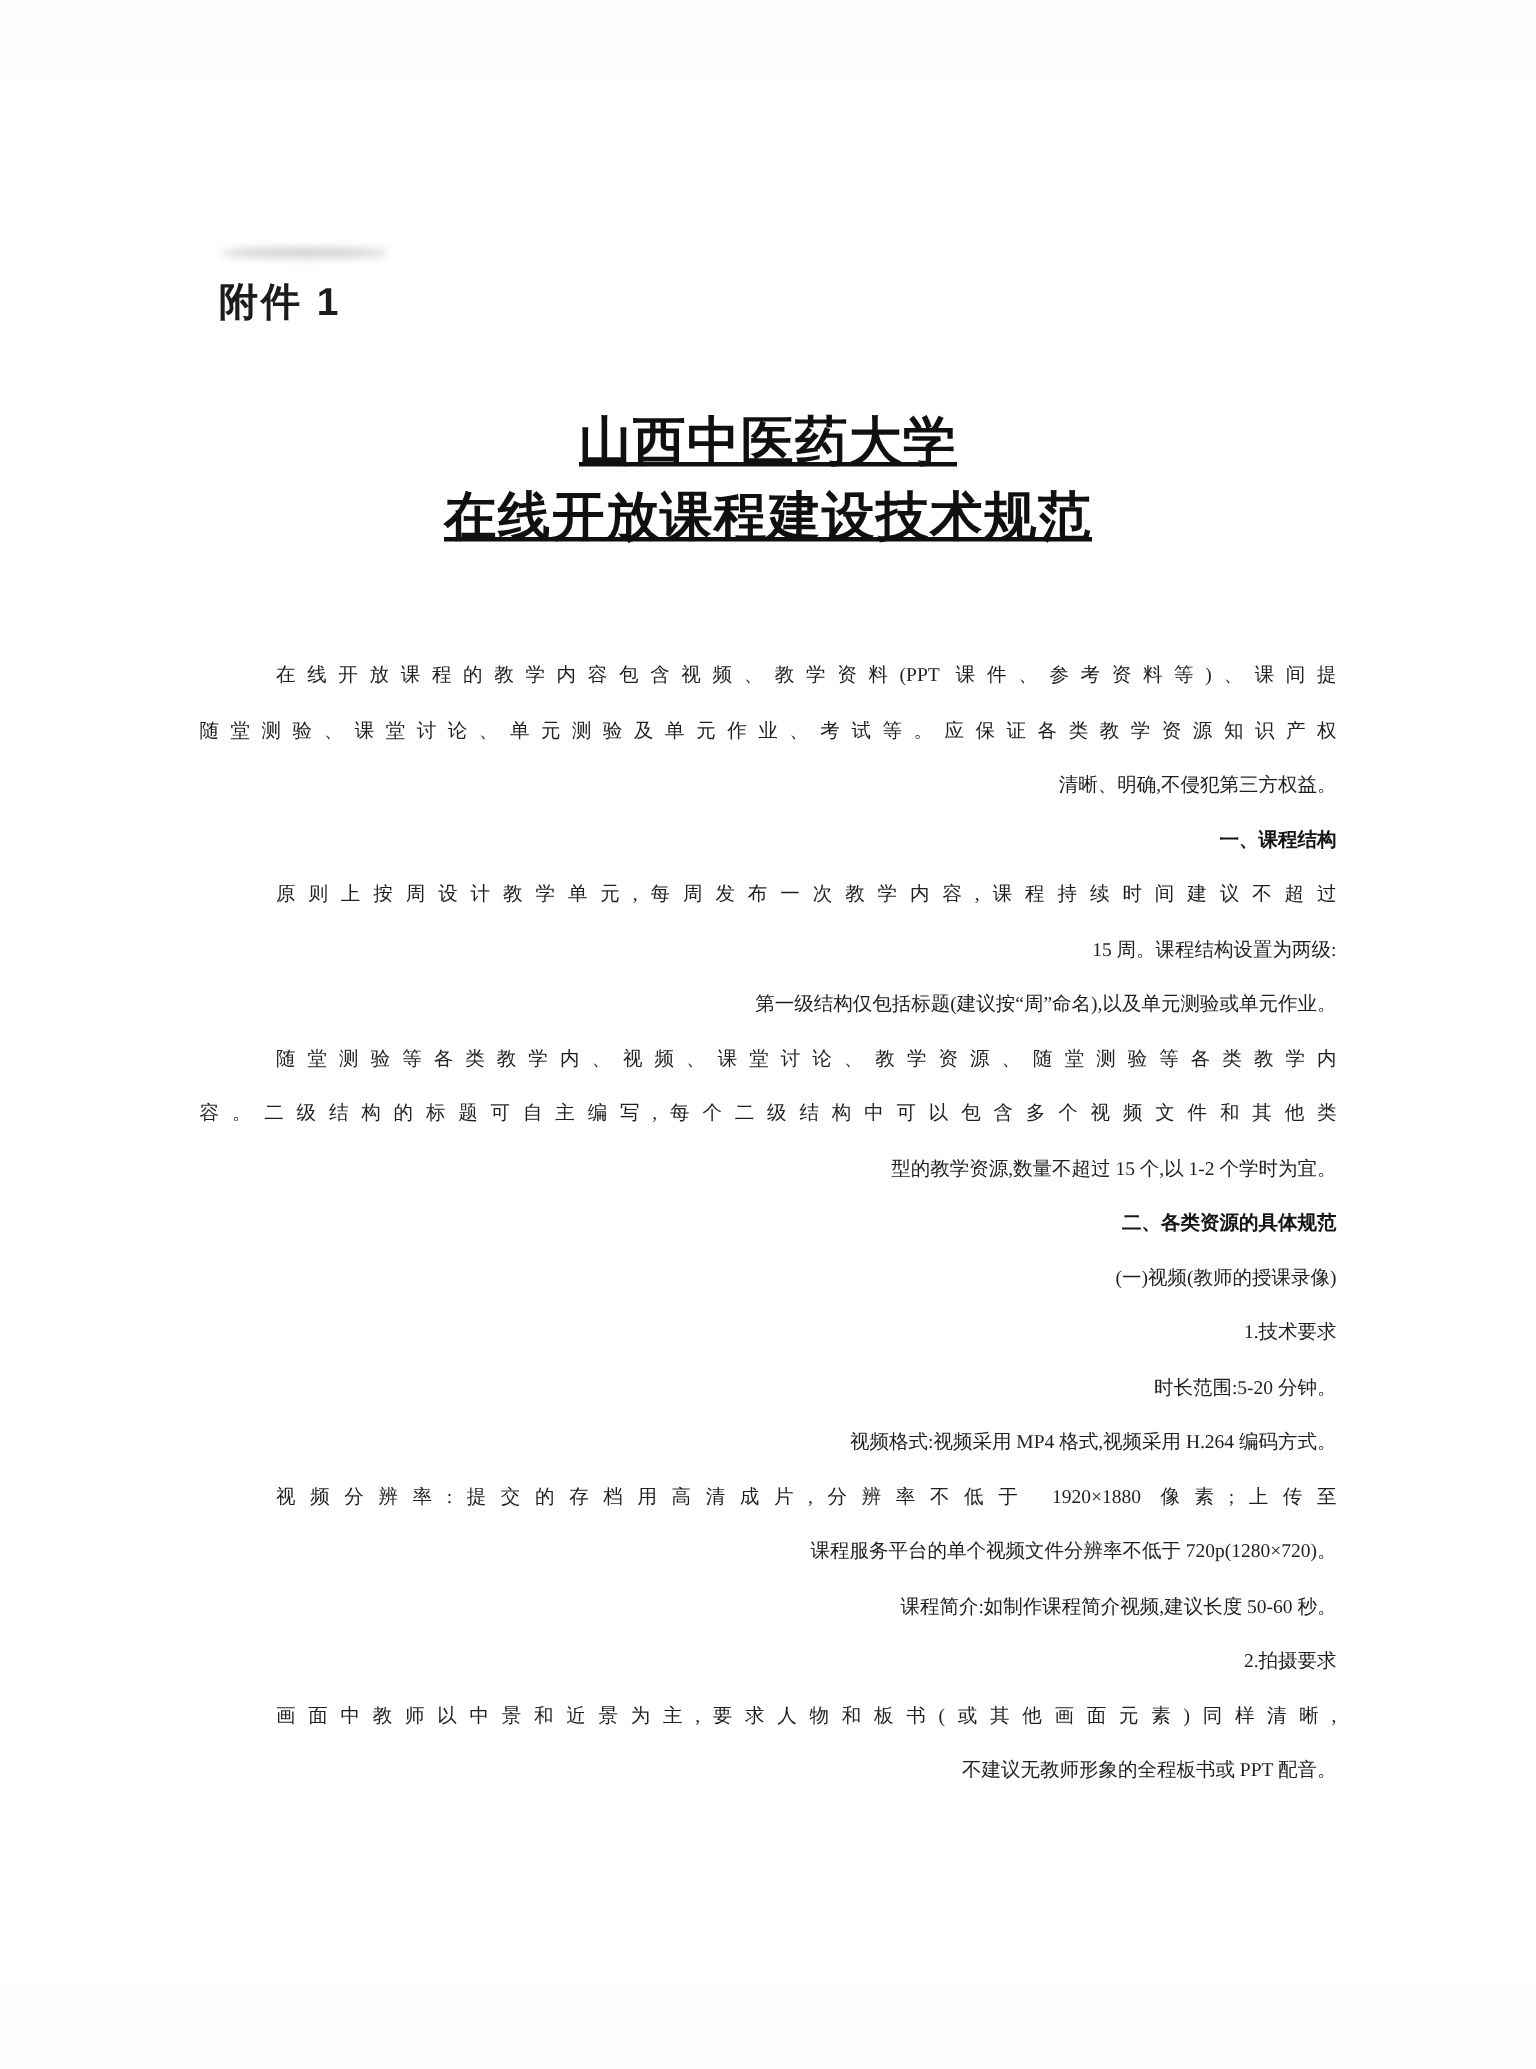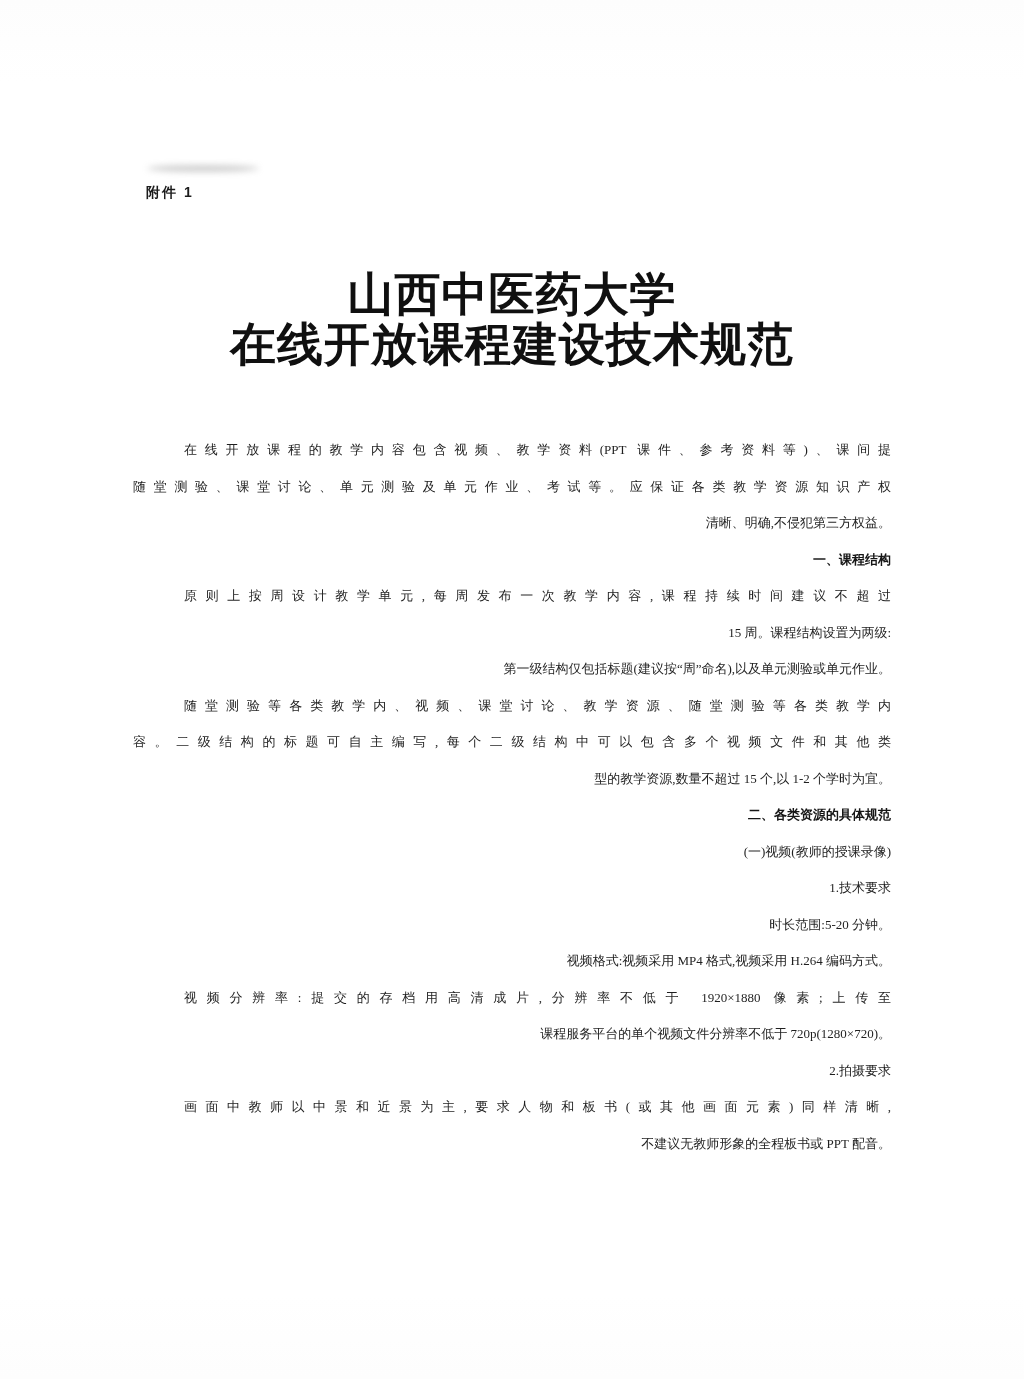--- a/index.html
+++ b/index.html
@@ -28,38 +28,39 @@
     background: rgba(120,120,120,0.35);
     border-radius: 50%;
     filter: blur(3px);
   }
   .attachment {
     position: absolute;
     left: 146px;
     top: 184px;
     font-family: "Liberation Sans", "DejaVu Sans", sans-serif;
     font-weight: 700;
-    font-size: 14px;
+    font-size: 26px;
     color: #1c1c1c;
     letter-spacing: 2px;
   }
   .title-block {
     position: absolute;
     left: 0;
     top: 270px;
     width: 1024px;
     text-align: center;
     color: #101010;
   }
   .title-line {
-    font-size: 46px;
+    font-size: 35px;
     font-weight: 700;
     line-height: 50px;
     letter-spacing: 1px;
     font-family: "Liberation Serif", "DejaVu Serif", serif;
+    text-decoration: underline;
   }
   .doc-body {
     position: absolute;
     left: 133px;
     top: 432px;
     width: 758px;
     color: #1f1f1f;
     font-size: 13px;
   }
   .line {
@@ -112,17 +113,18 @@
       <div class="line indent justify">随堂测验等各类教学内、视频、课堂讨论、教学资源、随堂测验等各类教学内</div>
       <div class="line justify">容。二级结构的标题可自主编写,每个二级结构中可以包含多个视频文件和其他类</div>
       <div class="line">型的教学资源,数量不超过 15 个,以 1-2 个学时为宜。</div>
       <div class="line indent heading">二、各类资源的具体规范</div>
       <div class="line indent">(一)视频(教师的授课录像)</div>
       <div class="line indent">1.技术要求</div>
       <div class="line indent">时长范围:5-20 分钟。</div>
       <div class="line indent">视频格式:视频采用 MP4 格式,视频采用 H.264 编码方式。</div>
       <div class="line indent justify">视频分辨率:提交的存档用高清成片,分辨率不低于 1920×1880 像素;上传至</div>
       <div class="line">课程服务平台的单个视频文件分辨率不低于 720p(1280×720)。</div>
+      <div class="line indent">课程简介:如制作课程简介视频,建议长度 50-60 秒。</div>
       <div class="line indent">2.拍摄要求</div>
       <div class="line indent justify">画面中教师以中景和近景为主,要求人物和板书(或其他画面元素)同样清晰,</div>
       <div class="line">不建议无教师形象的全程板书或 PPT 配音。</div>
     </div>
 </div>
 
 </body></html>

